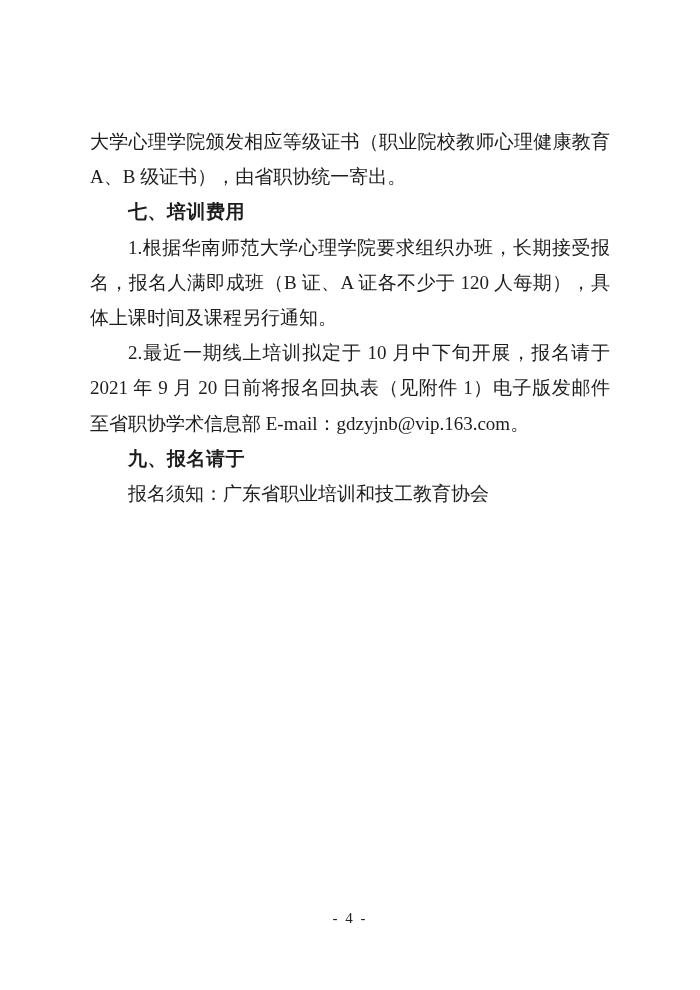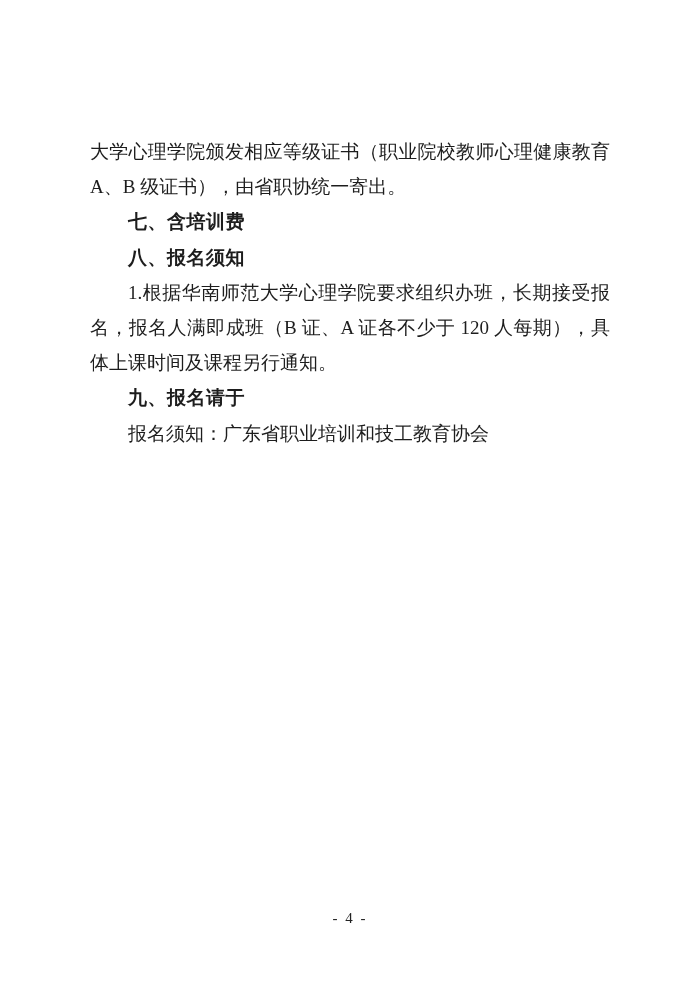--- a/index.html
+++ b/index.html
@@ -11,21 +11,21 @@
     height: 990px;
     background: #ffffff;
     font-family: "Liberation Serif", "DejaVu Serif", serif;
     color: #1d1d1d;
     overflow: hidden;
   }
 
   .text-block {
     position: absolute;
     left: 90px;
-    top: 134px;
+    top: 124px;
     width: 520px;
     font-size: 19px;
     line-height: 35.2px;
     text-align: justify;
     text-align-last: left;
   }
 
   .para {
     text-indent: 2em;
   }
@@ -53,28 +53,28 @@
   }
 </style>
 </head>
 <body>
 
 <div class="page">
 
   <div class="text-block">
     <p class="para no-indent">大学心理学院颁发相应等级证书（职业院校教师心理健康教育 A、B 级证书），由省职协统一寄出。</p>
 
-    <p class="heading">七、含培训费</p>
+    <p class="heading">七、培训费用</p>
 
 
 
-    <p class="heading">八、报名须知</p>
 
     <p class="para">1.根据华南师范大学心理学院要求组织办班，长期接受报名，报名人满即成班（B 证、A 证各不少于 120 人每期），具体上课时间及课程另行通知。</p>
 
+    <p class="para">2.最近一期线上培训拟定于 10 月中下旬开展，报名请于 2021 年 9 月 20 日前将报名回执表（见附件 1）电子版发邮件至省职协学术信息部 E-mail：gdzyjnb@vip.163.com。</p>
 
 
     <p class="heading">九、报名请于</p>
 
     <p class="para">报名须知：广东省职业培训和技工教育协会</p>
   </div>
 
   <div class="page-footer">- 4 -</div>
 
 </div>

